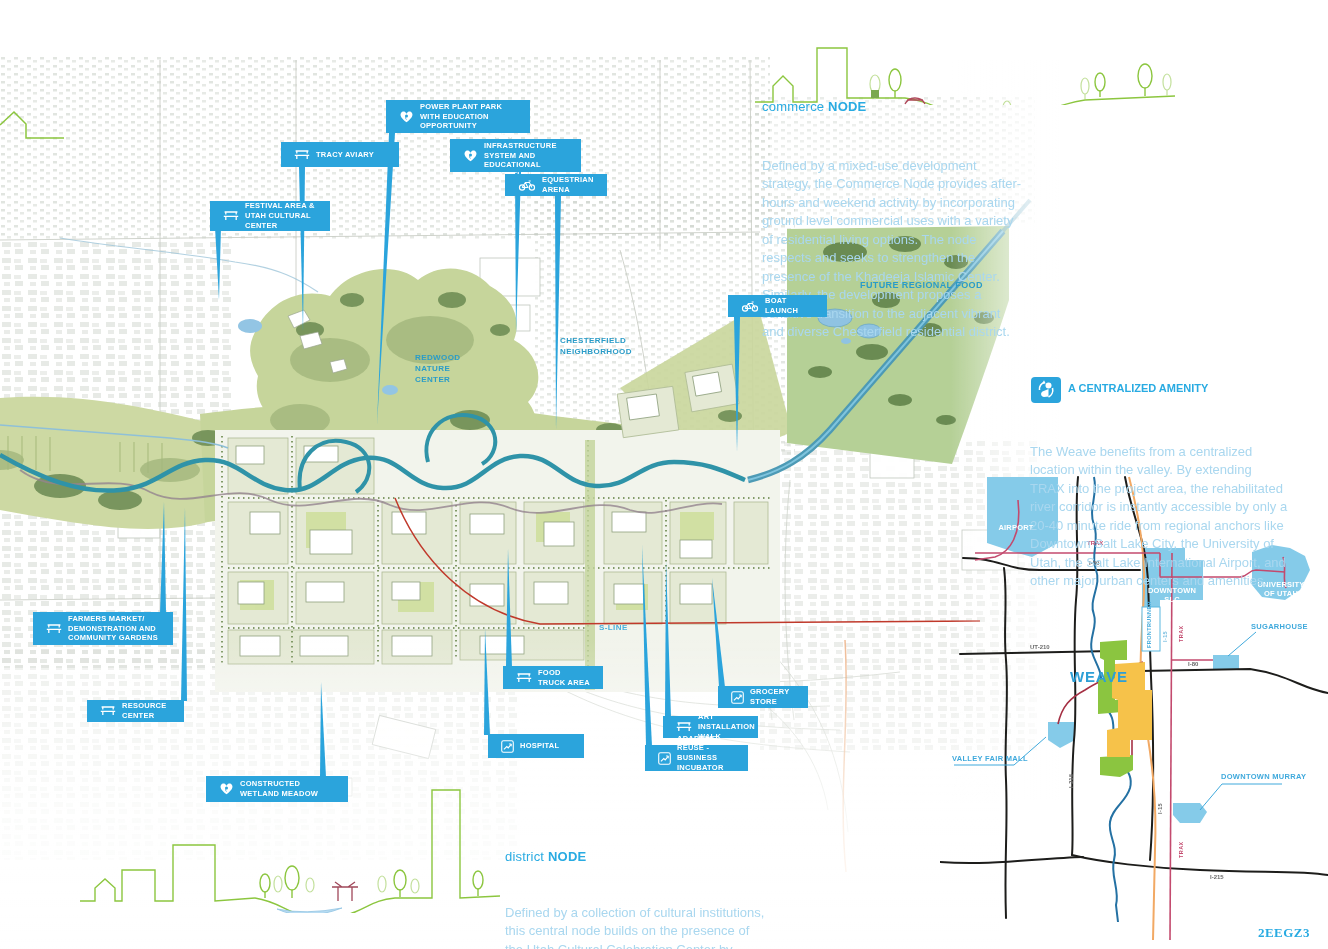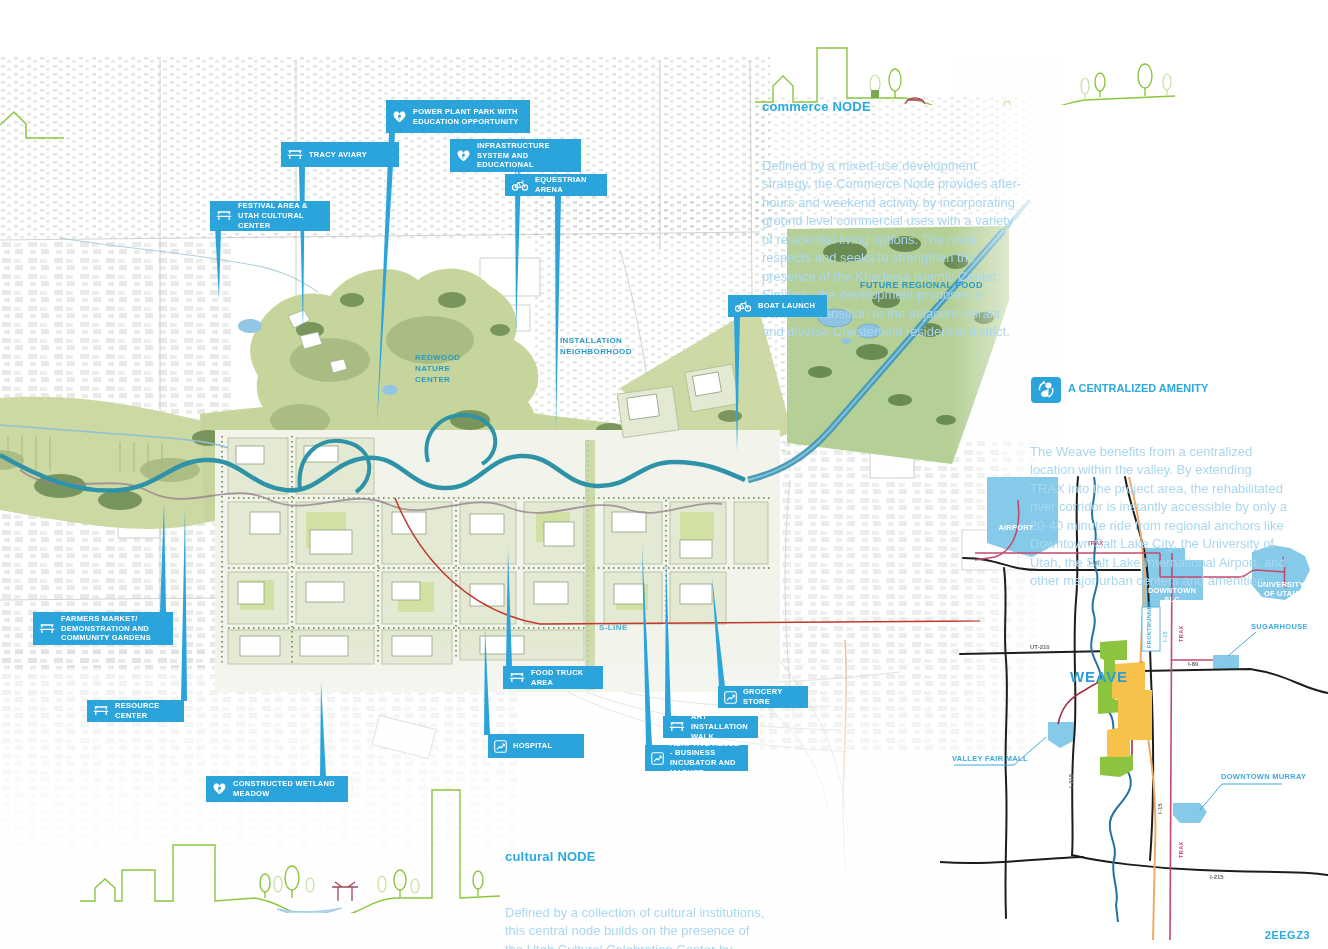--- a/index.html
+++ b/index.html
@@ -2,40 +2,40 @@
 <html><head>
 <meta charset="utf-8">
 <style>
   html,body{margin:0;padding:0;background:#fff;}
   #board{position:relative;width:1328px;height:949px;background:#fff;overflow:hidden;
          font-family:"Liberation Sans",sans-serif;}
   svg{display:block;}
   .abs{position:absolute;}
   
   .callout{position:absolute;background:#2BA4DC;color:#fff;display:flex;align-items:center;
-           gap:6px;padding:2px 6px;box-sizing:border-box;font-size:7.5px;font-weight:bold;
+           gap:6px;padding:2px 13px;box-sizing:border-box;font-size:7.5px;font-weight:bold;
            letter-spacing:.25px;line-height:1.3;text-transform:uppercase;z-index:30;}
   .callout .ic{flex:0 0 auto;display:flex;align-items:center;}
   
   .h-node{position:absolute;font-size:13px;color:#29ABE2;letter-spacing:.2px;z-index:25;}
-  .h-node .lt{font-weight:bold;}
+  .h-node .lt{font-weight:normal;}
   .h-node .bd{font-weight:bold;}
   .para{position:absolute;color:#a9d7ef;font-size:13px;line-height:1.42;z-index:25;margin-top:36px;}
   .h-amenity{position:absolute;font-size:11px;font-weight:bold;color:#29ABE2;z-index:25;}
   .maplabel{position:absolute;color:#2a9cc8;font-weight:bold;font-size:8px;
             letter-spacing:.4px;line-height:1.35;white-space:pre-line;z-index:20;}
   .rm-white{position:absolute;color:#fff;font-weight:bold;font-size:7.5px;text-align:center;
             letter-spacing:.2px;line-height:1.25;white-space:pre-line;z-index:22;margin-top:20px;}
   .rm-blue{position:absolute;color:#3fa9dc;font-weight:bold;font-size:7.5px;
            letter-spacing:.3px;z-index:22;}
   .rm-road{position:absolute;color:#6b6b6b;font-weight:bold;font-size:6px;z-index:22;}
   .rm-pink{position:absolute;color:#c34a6e;font-weight:bold;font-size:6px;z-index:22;}
   .v{transform:rotate(-90deg);transform-origin:0 0;font-size:5.5px;letter-spacing:.4px;}
   .weave{position:absolute;color:#2D9FD6;font-weight:bold;font-size:15px;letter-spacing:.8px;z-index:22;}
-  .code{position:absolute;color:#29ABE2;font-weight:bold;font-size:11px;letter-spacing:.5px;z-index:25;}
+  .code{position:absolute;color:#29ABE2;font-weight:bold;font-size:13px;letter-spacing:.5px;z-index:25;font-family:Liberation Serif, serif;}
 </style>
 </head>
 <body>
 
 <div id="board">
 
   <svg class="abs" style="left:0;top:0;z-index:1" width="1328" height="949" viewBox="0 0 1328 949">
     <defs>
       <pattern id="urb" width="26" height="16" patternUnits="userSpaceOnUse">
         <rect x="2" y="2" width="9" height="5" fill="#cfd4cc"></rect>
@@ -392,30 +392,30 @@
       <circle cx="17.5" cy="8.5" r="3" fill="#fff"></circle>
       <path d="M13 20 C10 20 9 16 11.5 14.5 L17.5 12 L17.5 19.5 Z" fill="#fff"></path>
       <path d="M8.5 13 C8 9 10.5 6 13.5 5.5 M21.5 11 C22.5 15 20.5 18.5 17.5 20" stroke="#fff" stroke-width="1.6" fill="none"></path>
       <path d="M13 3.2 L14.6 6.4 L10.9 6.8 Z" fill="#fff"></path>
     </svg>
   </div>
   <div class="h-amenity" style="left:1068px;top:382px">A CENTRALIZED AMENITY</div>
   <div class="para" style="left:1030px;top:407px;width:258px">The Weave benefits from a centralized location within the valley. By extending TRAX into the project area, the rehabilitated river corridor is instantly accessible by only a 20-40 minute ride from regional anchors like Downtown Salt Lake City, the University of Utah, the Salt Lake International Airport, and other major urban centers and amenities.</div>
 
   <div class="h-node" style="left:505px;top:849px">
-    <span class="lt">cultural </span><span class="bd">NODE</span>
+    <span class="lt">district </span><span class="bd">NODE</span>
   </div>
   <div class="para" style="left:505px;top:868px;width:262px">Defined by a collection of cultural institutions, this central node builds on the presence of the Utah Cultural Celebration Center by introducing a new primary location for the Tracy Aviary and a new Central Jordan River District Library. Offering destinations for year-round activities, the node is marked by high-density infill with a residential tower and mixed-use buildings for commercial, retail, restaurant and residential uses.</div>
 
   <div class="code" style="right:18px;bottom:8px">2EEGZ3</div>
 
   <div class="maplabel" style="left:415px;top:353px">REDWOOD
 NATURE
 CENTER</div>
-  <div class="maplabel" style="left:560px;top:336px">INSTALLATION
+  <div class="maplabel" style="left:560px;top:336px">CHESTERFIELD
 NEIGHBORHOOD</div>
   <div class="maplabel" style="left:860px;top:279px;font-size:9px">FUTURE REGIONAL FOOD</div>
   <div class="maplabel" style="left:599px;top:623px;color:#4ab0dc">S-LINE</div>
 
   <div class="callout" style="left:386px;top:100px;width:144px;height:33px">
     <span class="ic">
         <svg width="15" height="14" viewBox="0 0 20 18">
           <path d="M10 16 C3 11 1 7 2.5 4 C4 1 8 1 10 4.5 C12 1 16 1 17.5 4 C19 7 17 11 10 16 Z" fill="#fff"></path>
           <circle cx="10" cy="7.5" r="2" fill="#2BA4DC"></circle>
           <path d="M10 7.5 C8.4 9.5 8.4 11 10 12.5" stroke="#2BA4DC" stroke-width="1" fill="none"></path>

